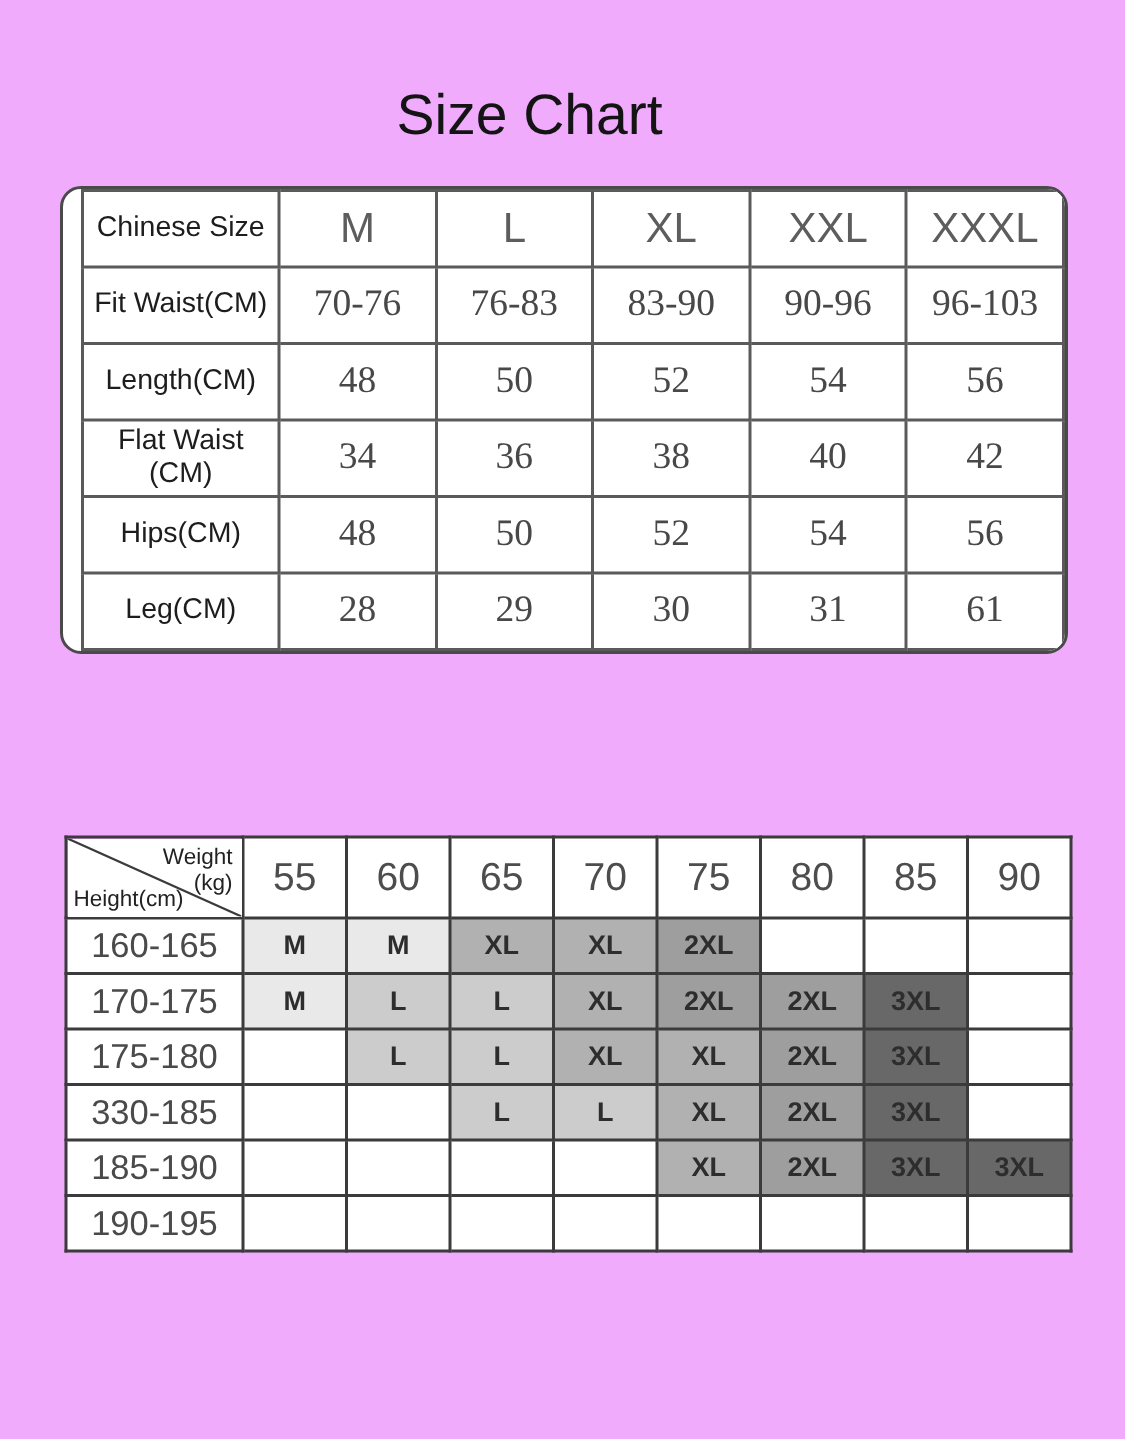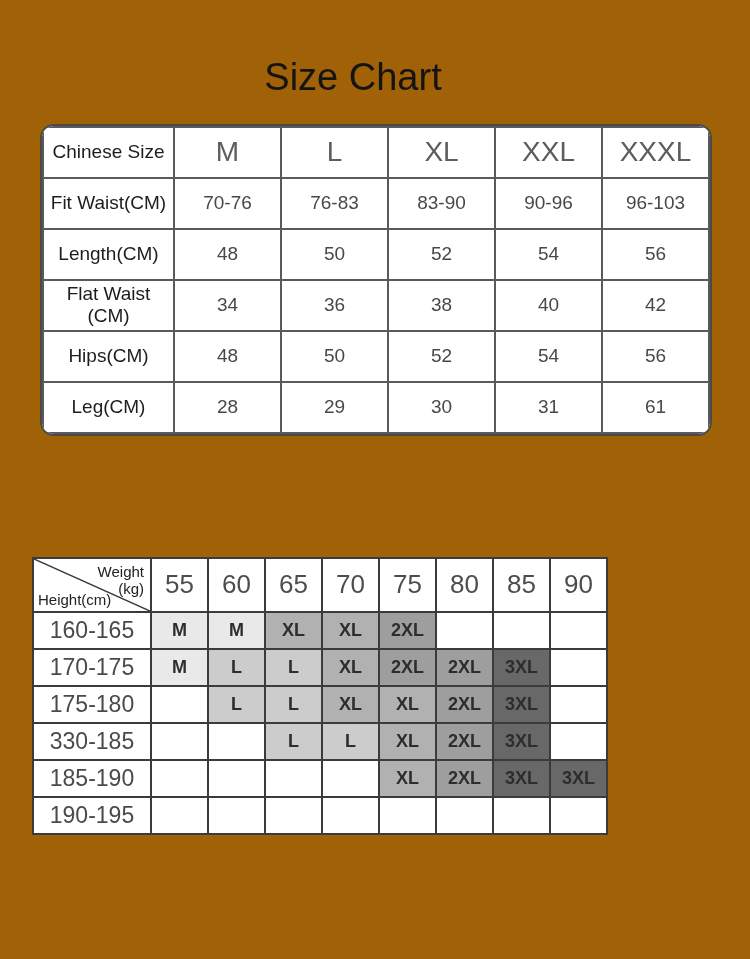--- a/index.html
+++ b/index.html
@@ -1,47 +1,47 @@
 <!DOCTYPE html>
 <html><head>
 <meta charset="utf-8">
 <style>
   html,body{margin:0;padding:0;}
   body{
     width:750px;height:959px;background:#ffffff;
     font-family:"Liberation Sans","DejaVu Sans",sans-serif;
     -webkit-font-smoothing:antialiased;
   }
-  .page{position:relative;width:750px;height:959px;background:#a16207;overflow:hidden;}
+  .page{position:relative;width:750px;height:959px;background:#f0abfc;overflow:hidden;}
 
   .title{
     width:706px;padding-top:56px;text-align:center;
     font-size:38px;line-height:1.15;color:#141414;font-weight:400;
   }
 
   
   .t1-wrap{
     margin:24px 0 17px 40px;width:672px;
     border:2.5px solid #4a4a4a;border-radius:14px;overflow:hidden;
-    box-sizing:border-box;background:#fff;
+    box-sizing:border-box;background:#fff;padding-left:12px;
   }
   table{border-collapse:collapse;table-layout:fixed;}
   .t1{width:100%;}
   .t1 th,.t1 td{
     border:2px solid #5a5a5a;height:49px;text-align:center;
     vertical-align:middle;background:#fff;padding:0 2px;
   }
   .t1 .t1-label{
     font-size:19px;color:#1d1d1d;font-weight:400;white-space:pre-line;line-height:1.15;
   }
   .t1 .t1-size{font-size:28px;color:#5d5d5d;font-weight:300;}
-  .t1 .t1-value{font-size:19px;color:#484848;font-weight:300;}
+  .t1 .t1-value{font-size:25px;color:#484848;font-weight:300;font-family:Liberation Serif, serif;}
 
   
-  .t2{margin:121px 0 0 32px;width:576px;}
+  .t2{margin:121px 0 0 43px;width:672px;}
   .t2 th,.t2 td{
     border:2px solid #3b3b3b;text-align:center;vertical-align:middle;padding:0;
   }
   .t2 th{height:52px;background:#fff;font-weight:300;font-size:26px;color:#4d4d4d;}
   .t2 .t2-height{height:35px;font-size:23px;color:#4a4a4a;background:#fff;font-weight:300;}
   .t2 .t2-cell{height:35px;font-size:18px;font-weight:bold;color:#2d2d2d;}
   .t2-corner{position:relative;background:#fff;}
   .t2-corner .diag{position:absolute;left:0;top:0;width:100%;height:100%;display:block;}
   .t2-corner .diag line{stroke:#3b3b3b;stroke-width:1.5;vector-effect:non-scaling-stroke;}
   .corner-weight{

